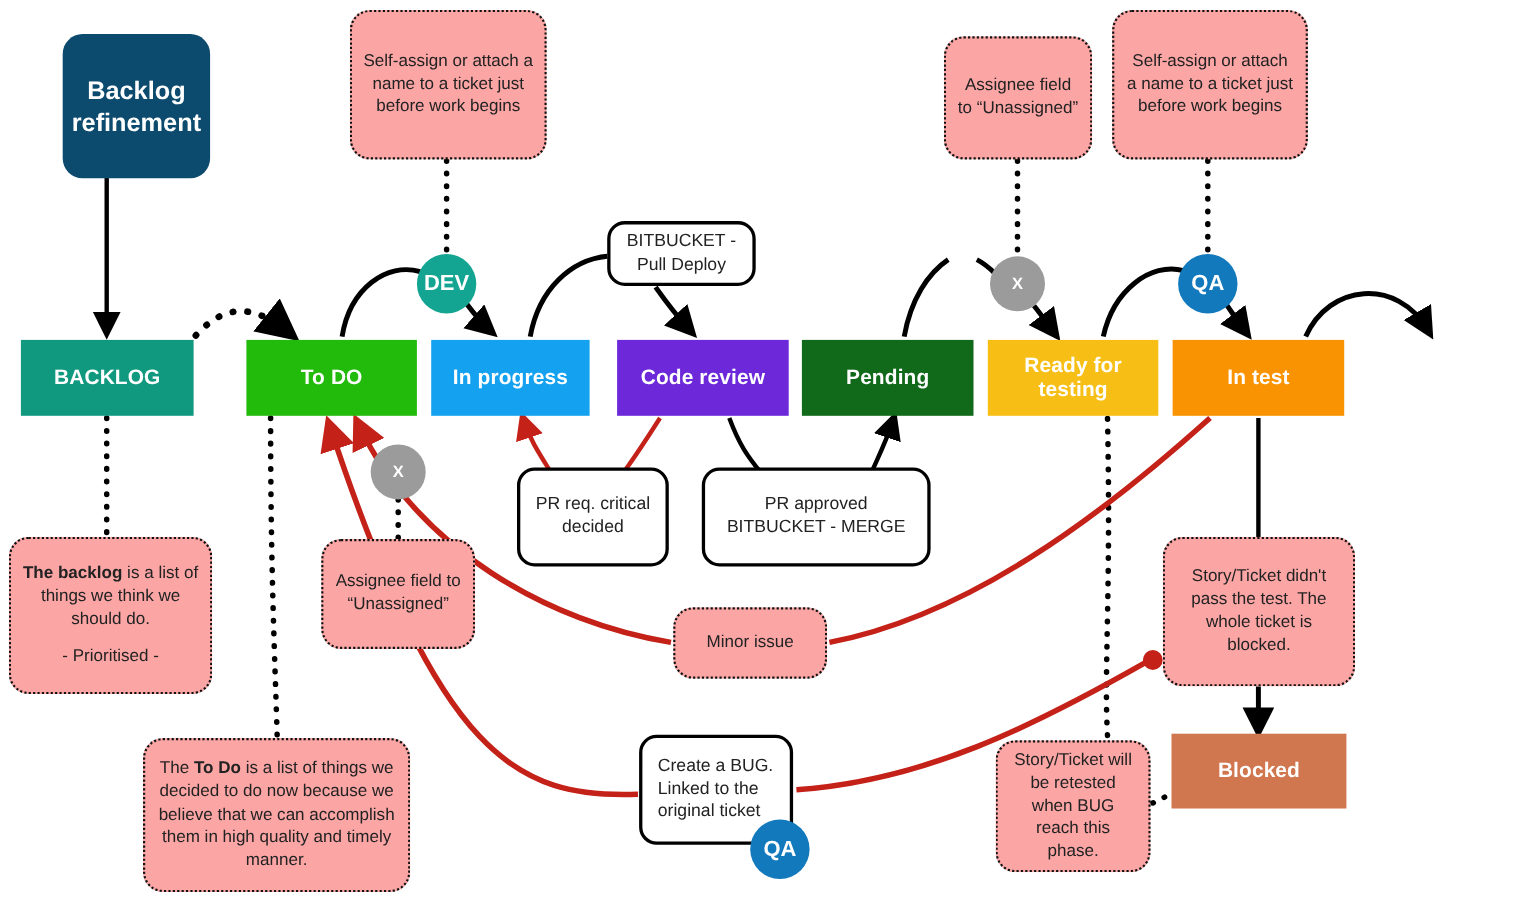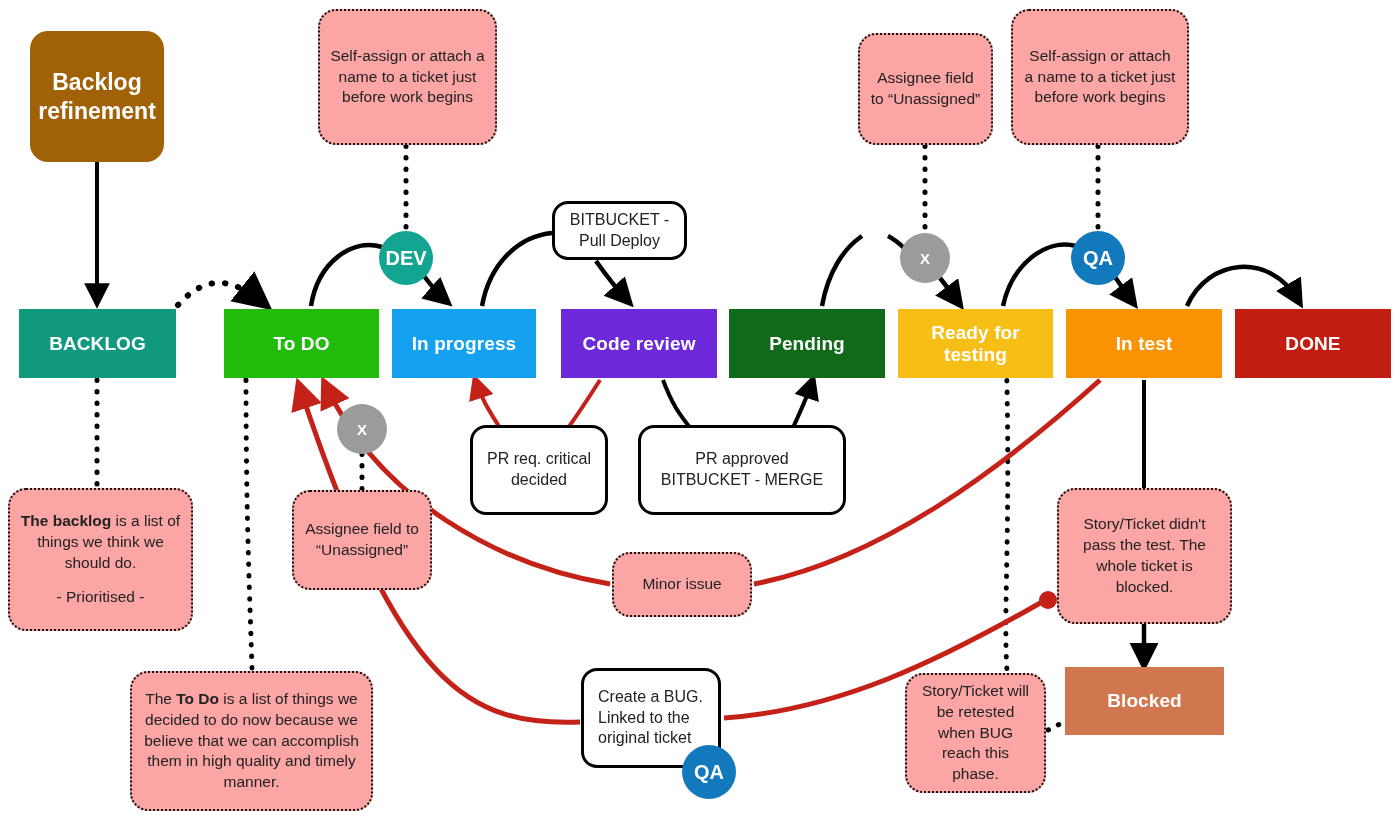--- a/index.html
+++ b/index.html
@@ -39,31 +39,32 @@
     font-size: 19px;
     line-height: 1.15;
     letter-spacing: 0.1px;
     box-sizing: border-box;
     z-index: 5;
   }
 
   
   .refinement-box {
     position: absolute;
-    background: #a16207;
+    background: #0c4a6e;
     color: #ffffff;
     border-radius: 18px;
     display: flex;
     align-items: center;
     justify-content: center;
     text-align: center;
     font-weight: bold;
     font-size: 23px;
     line-height: 1.25;
     z-index: 5;
+    margin-left: 27px;
   }
 
   
   .solid-note {
     position: absolute;
     background: #ffffff;
     border: 3px solid #000000;
     border-radius: 16px;
     display: flex;
     align-items: center;
@@ -210,23 +211,20 @@
   </div>
   <div class="status-box" style="left:729px; top:309px; width:156px; height:69px; background:#11691a;">
     <span>Pending</span>
   </div>
   <div class="status-box" style="left:898px; top:309px; width:155px; height:69px; background:#f7bf16;">
     <span>Ready for testing</span>
   </div>
   <div class="status-box" style="left:1066px; top:309px; width:156px; height:69px; background:#fa9302;">
     <span>In test</span>
   </div>
-  <div class="status-box" style="left:1235px; top:309px; width:156px; height:69px; background:#c11d10;">
-    <span>DONE</span>
-  </div>
   <div class="status-box" style="left:1065px; top:667px; width:159px; height:68px; background:#d1774f;">
     <span>Blocked</span>
   </div>
 
   <div class="role-circle small" style="left:379px; top:231px; width:54px; height:54px; background:#13a592;">
     <span>DEV</span>
   </div>
   <div class="role-circle" style="left:337px; top:404px; width:50px; height:50px; background:#9b9b9b;">
     <span>X</span>
   </div>

